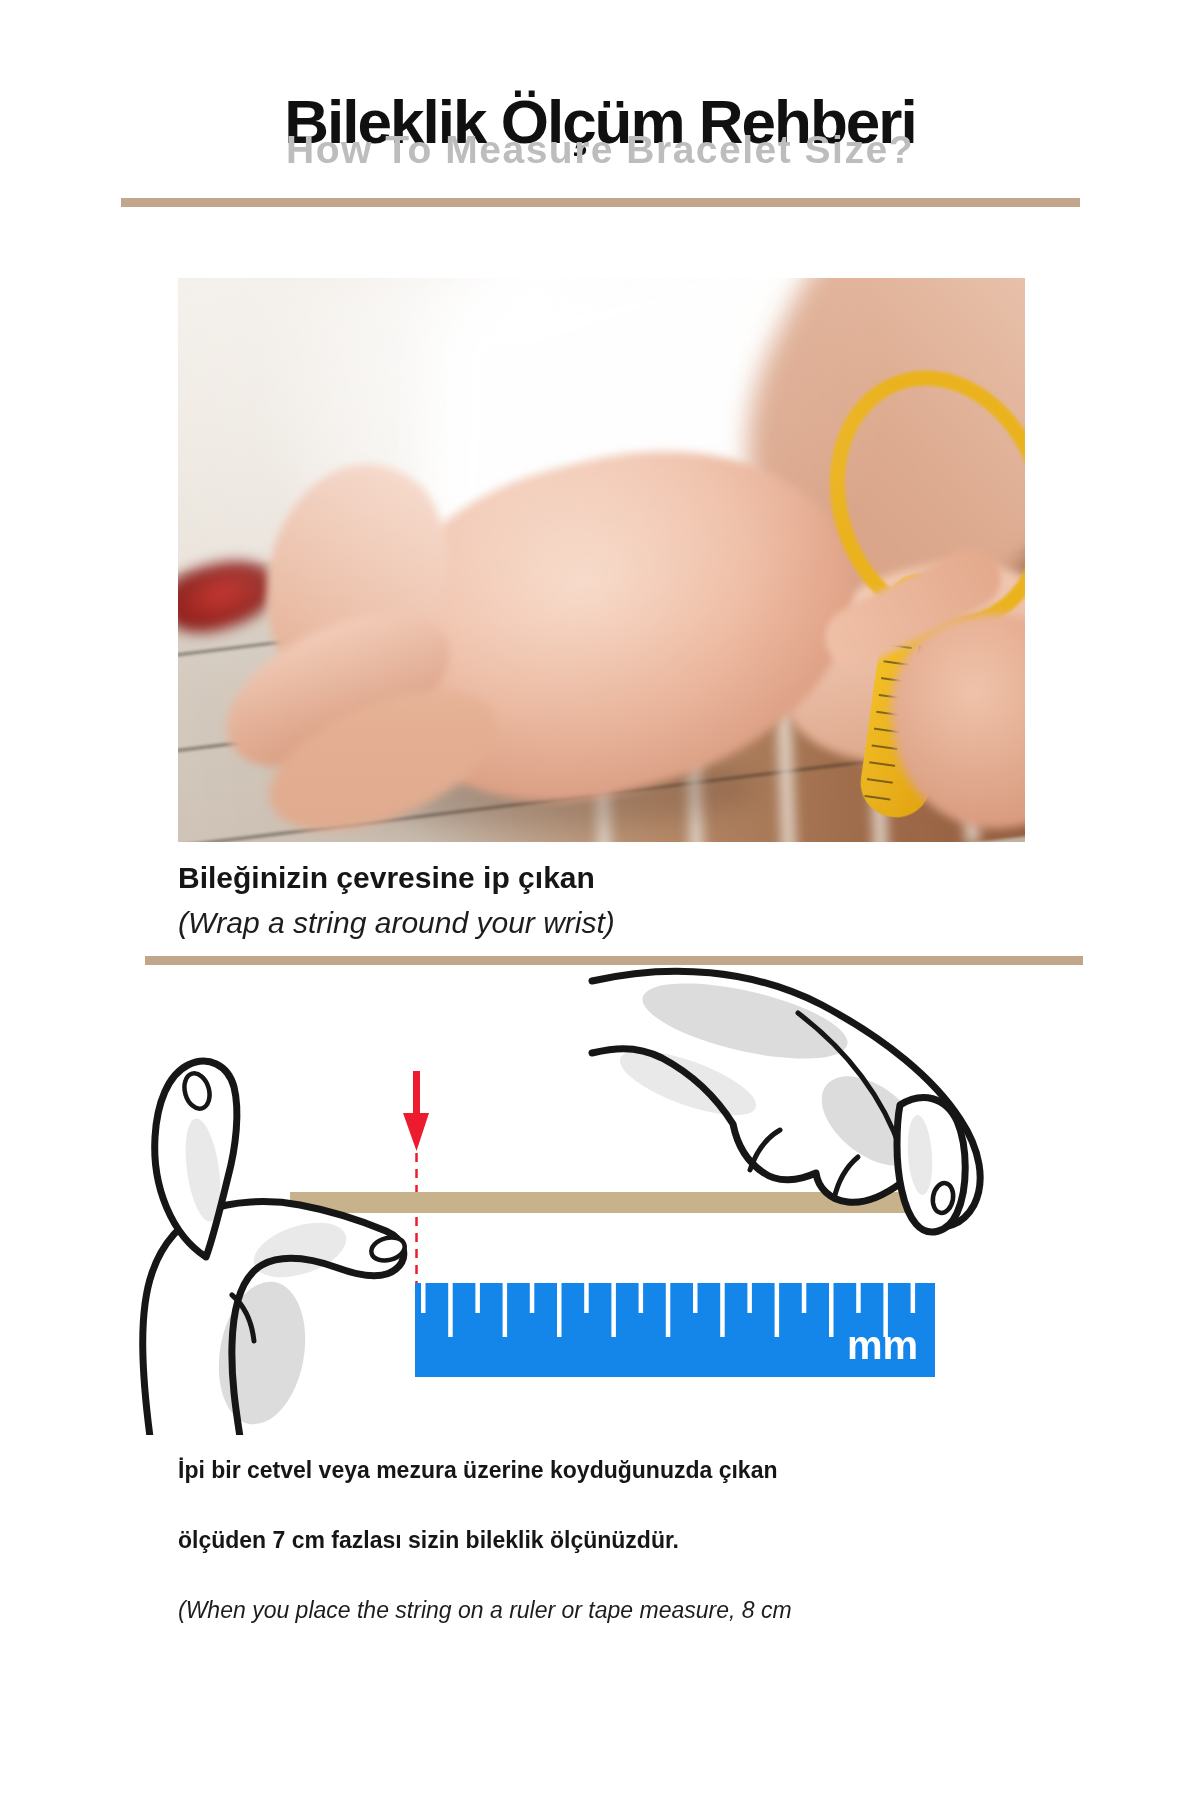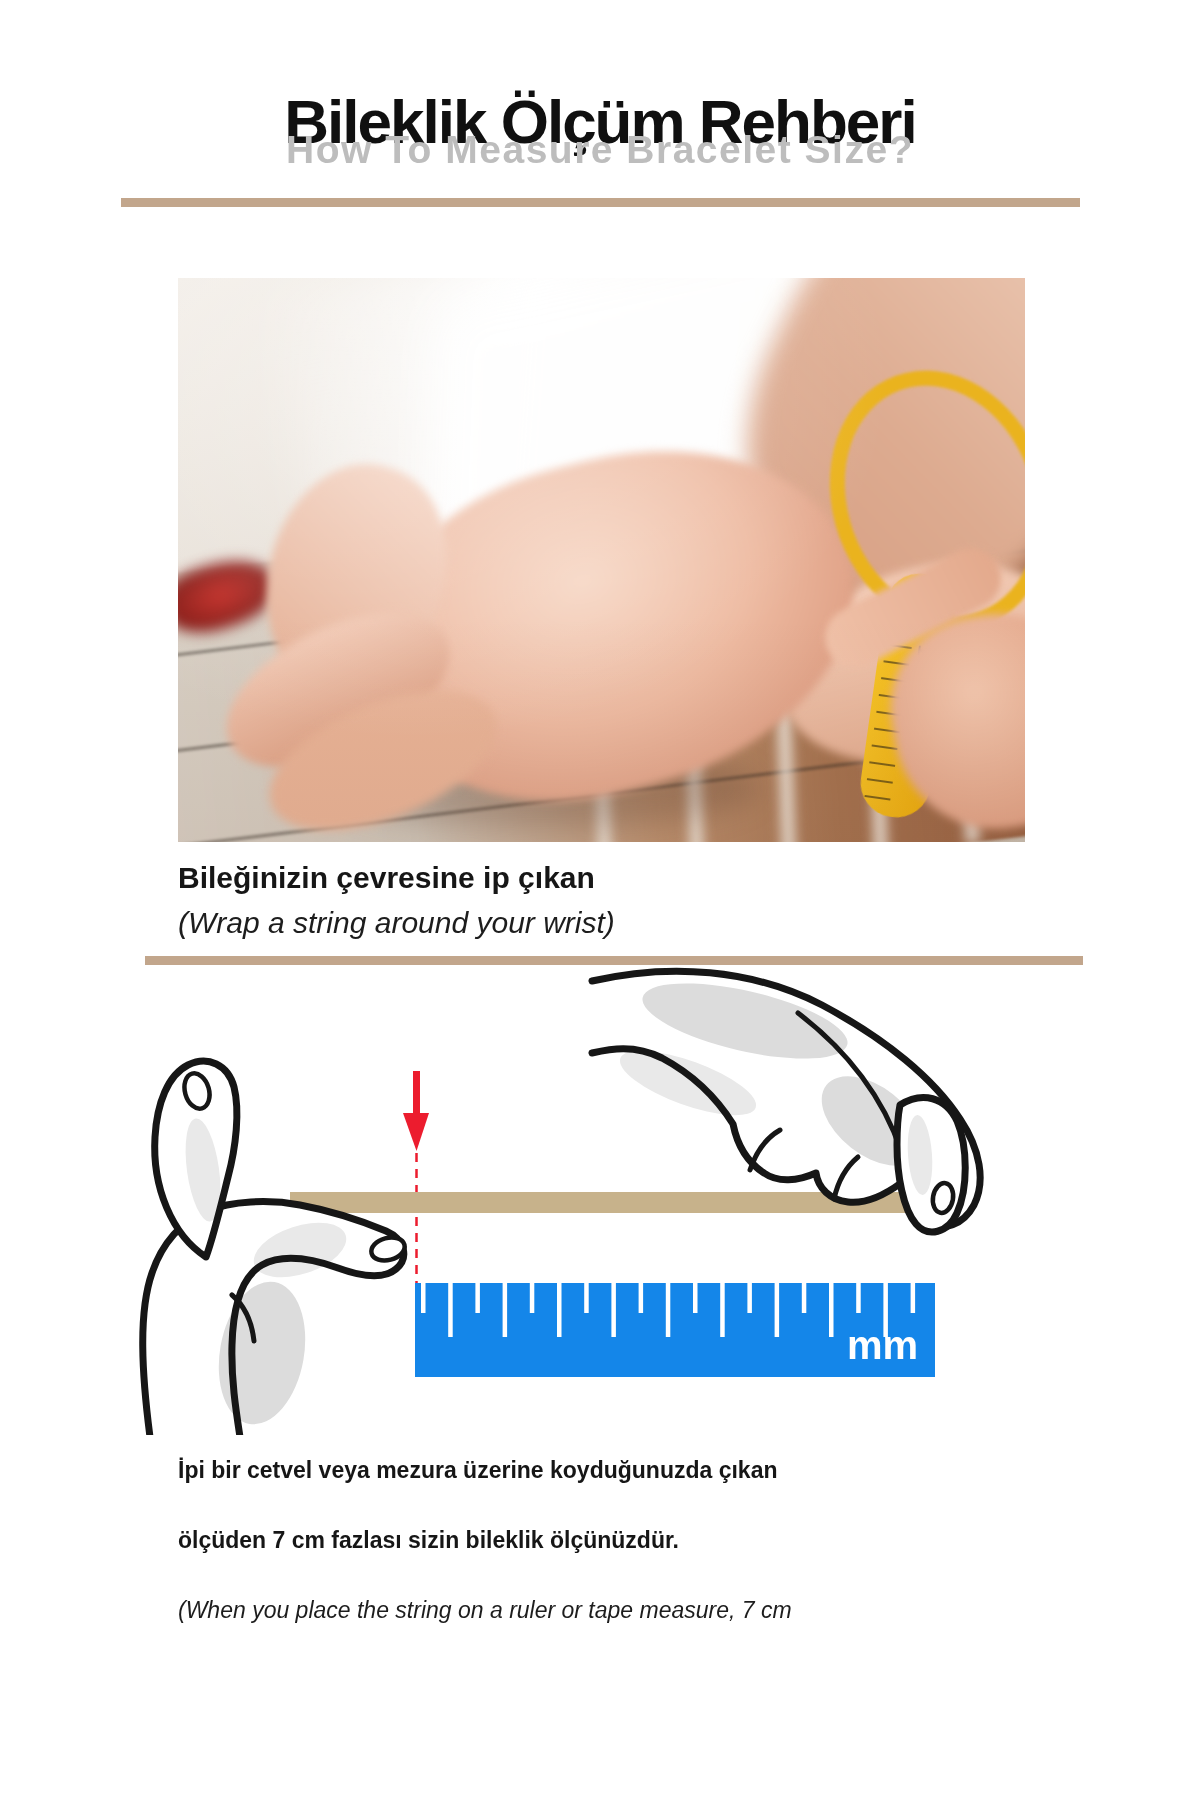--- a/index.html
+++ b/index.html
@@ -199,16 +199,16 @@
       <path class="hand-fill" d="M 900 150 C 922 136 946 142 957 166 C 968 192 968 234 957 258 C 948 278 928 283 916 269 C 903 254 897 220 897 190 C 897 174 898 160 900 150 Z"></path>
       <ellipse class="hand-shade2" cx="920" cy="200" rx="12" ry="40" transform="rotate(-4 920 200)"></ellipse>
       <path class="hand-stroke" d="M 900 150 C 922 136 946 142 957 166 C 968 192 968 234 957 258 C 948 278 928 283 916 269 C 903 254 897 220 897 190 C 897 174 898 160 900 150 Z"></path>
       <ellipse class="nail" cx="943" cy="243" rx="10" ry="15" transform="rotate(10 943 243)"></ellipse>
     </g>
   </svg>
 
   <div class="s2-caption">
     <div class="s2-line s2-bold">İpi bir cetvel veya mezura üzerine koyduğunuzda çıkan</div>
     <div class="s2-line s2-bold">ölçüden 7 cm fazlası sizin bileklik ölçünüzdür.</div>
-    <div class="s2-line s2-italic">(When you place the string on a ruler or tape measure, 7 cm</div>
+    <div class="s2-line s2-italic">(When you place the string on a ruler or tape measure, 8 cm</div>
   </div>
 
 </div>
 
 </body></html>

